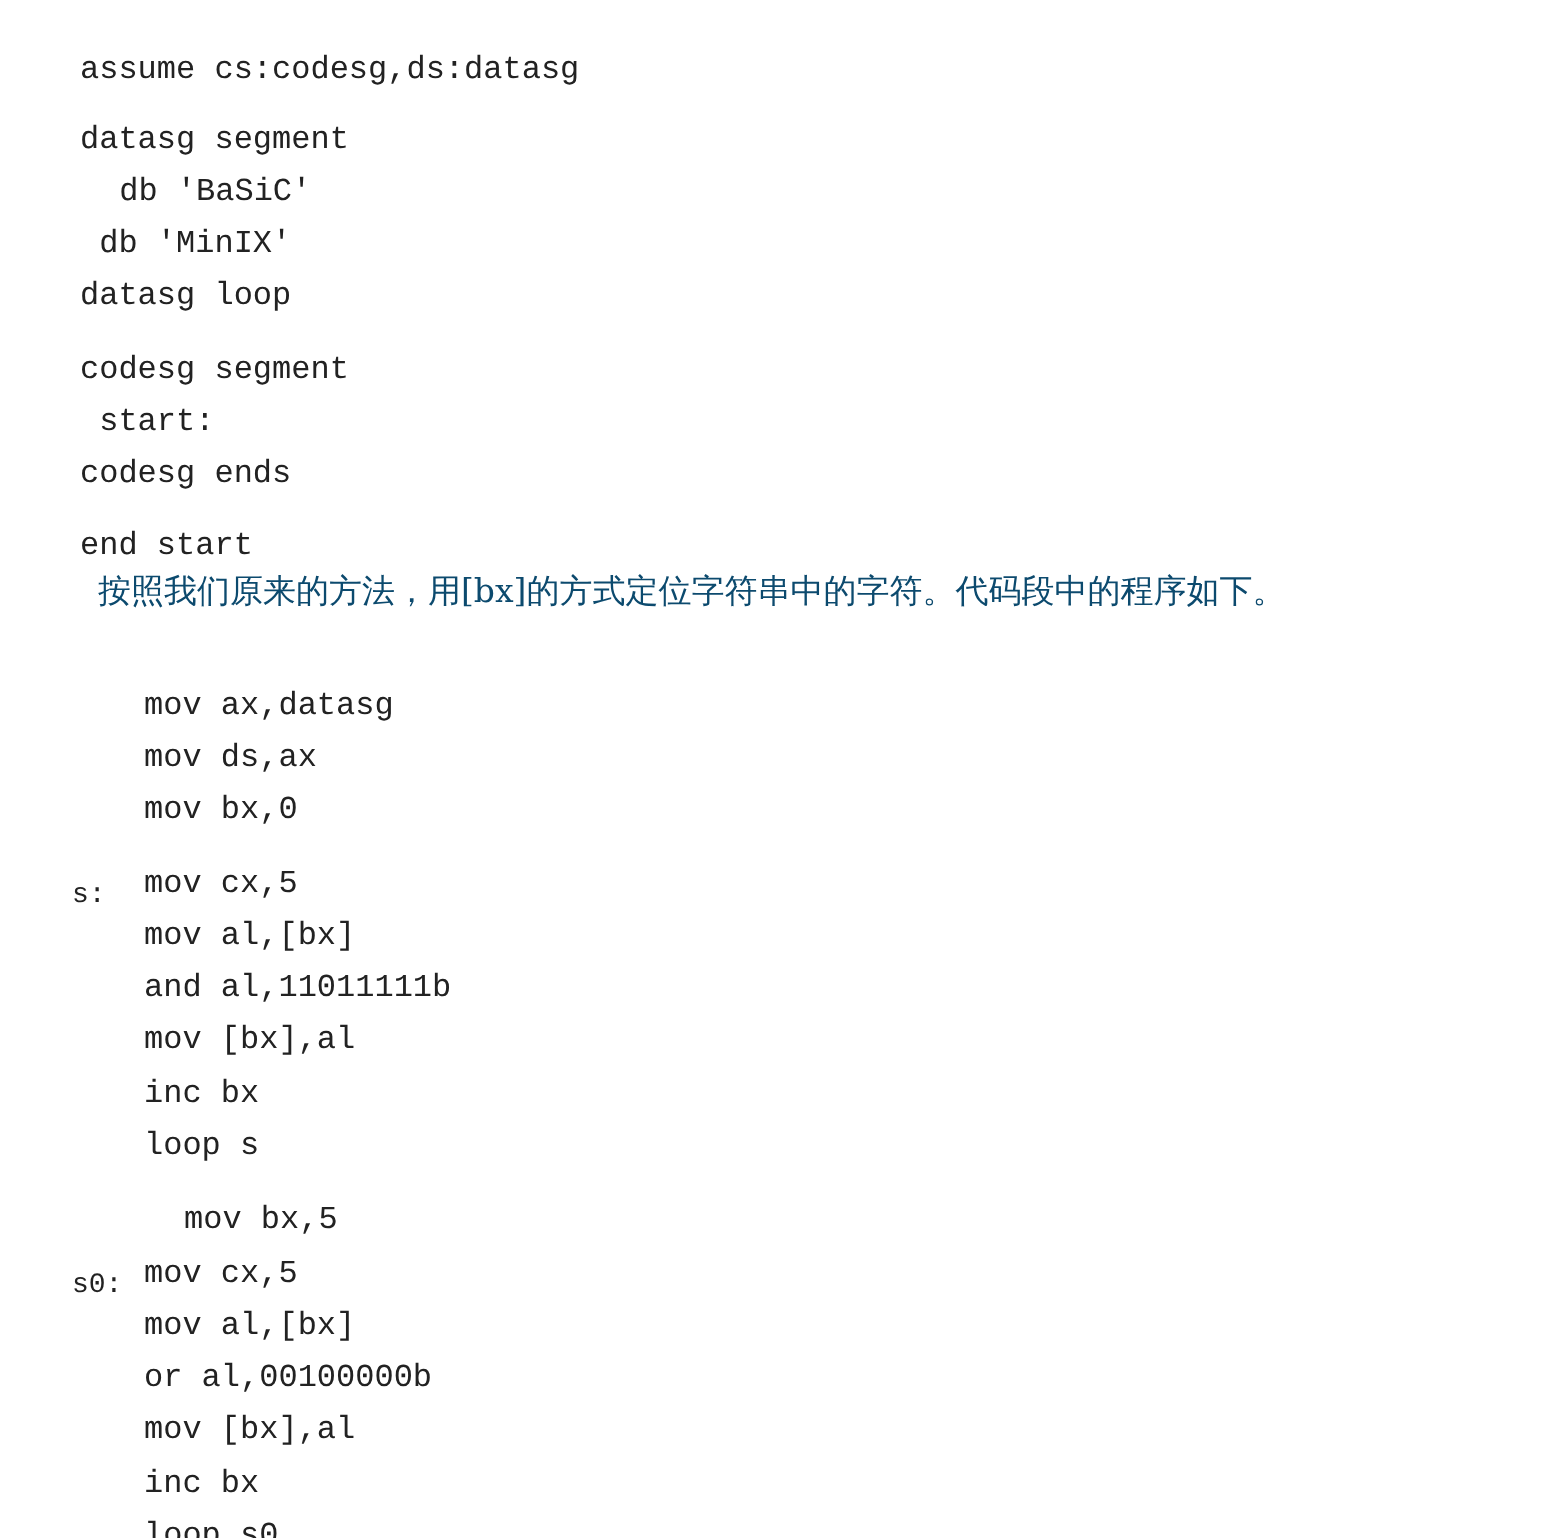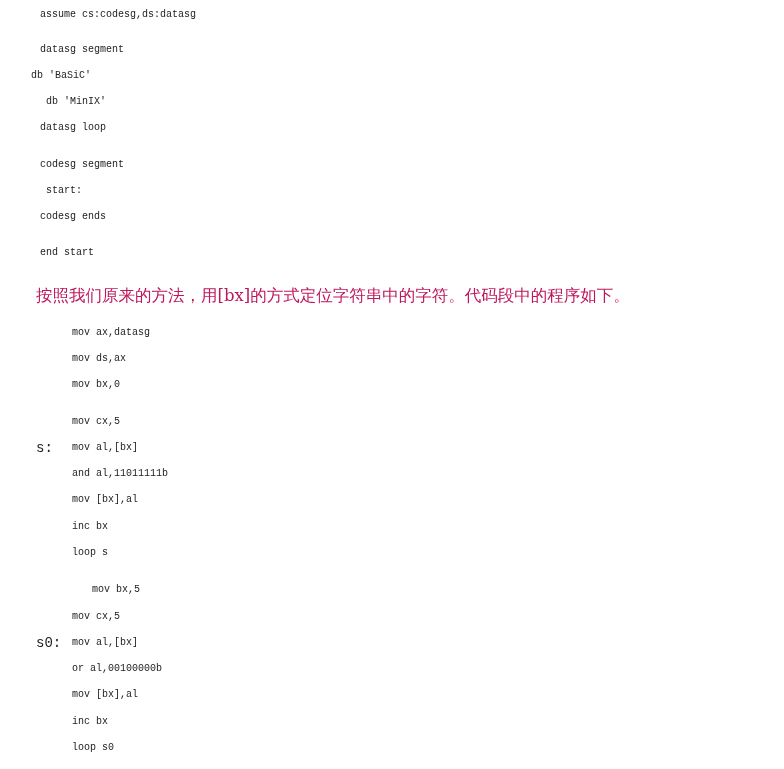--- a/index.html
+++ b/index.html
@@ -1,27 +1,27 @@
 <!DOCTYPE html>
 <html><head>
 <meta charset="utf-8">
 <style>
   html, body { margin:0; padding:0; background:#ffffff; }
   body { width:784px; height:769px; position:relative; overflow:hidden; color:#1a1a1a; }
-  .line { position:absolute; white-space:pre; font-family:"Liberation Mono", "DejaVu Sans Mono", monospace; font-size:10px; line-height:18px; color:#222; }
-  .prose { position:absolute; white-space:pre; font-family:"DejaVu Serif", "Liberation Serif", serif; font-size:16.5px; line-height:22px; color:#be185d; }
+  .line { position:absolute; white-space:pre; font-family:"Liberation Mono", "DejaVu Sans Mono", monospace; font-size:16px; line-height:18px; color:#222;margin-top:20px; }
+  .prose { position:absolute; white-space:pre; font-family:"DejaVu Serif", "Liberation Serif", serif; font-size:16.5px; line-height:22px; color:#0c4a6e;margin-left:13px; }
   .label { position:absolute; white-space:pre; font-family:"Liberation Mono", "DejaVu Sans Mono", monospace; font-size:14px; line-height:18px; color:#222; }
 </style>
 </head>
 <body>
 
 <div>
   <div class="line" style="left:40px; top:6px;">assume cs:codesg,ds:datasg</div>
   <div class="line" style="left:40px; top:41px;">datasg segment</div>
-  <div class="line" style="left:25px; top:67px;font-family:Liberation Mono, monospace;"> db 'BaSiC'</div>
+  <div class="line" style="left:50px; top:67px;font-family:Liberation Mono, monospace;"> db 'BaSiC'</div>
   <div class="line" style="left:40px; top:93px;"> db 'MinIX'</div>
   <div class="line" style="left:40px; top:119px;">datasg loop</div>
   <div class="line" style="left:40px; top:156px;text-align:center;">codesg segment</div>
   <div class="line" style="left:40px; top:182px;"> start:</div>
   <div class="line" style="left:40px; top:208px;">codesg ends</div>
   <div class="line" style="left:40px; top:244px;">end start</div>
 </div>
 
 <div class="prose" style="left:36px; top:285px;">按照我们原来的方法，用[bx]的方式定位字符串中的字符。代码段中的程序如下。</div>
 

